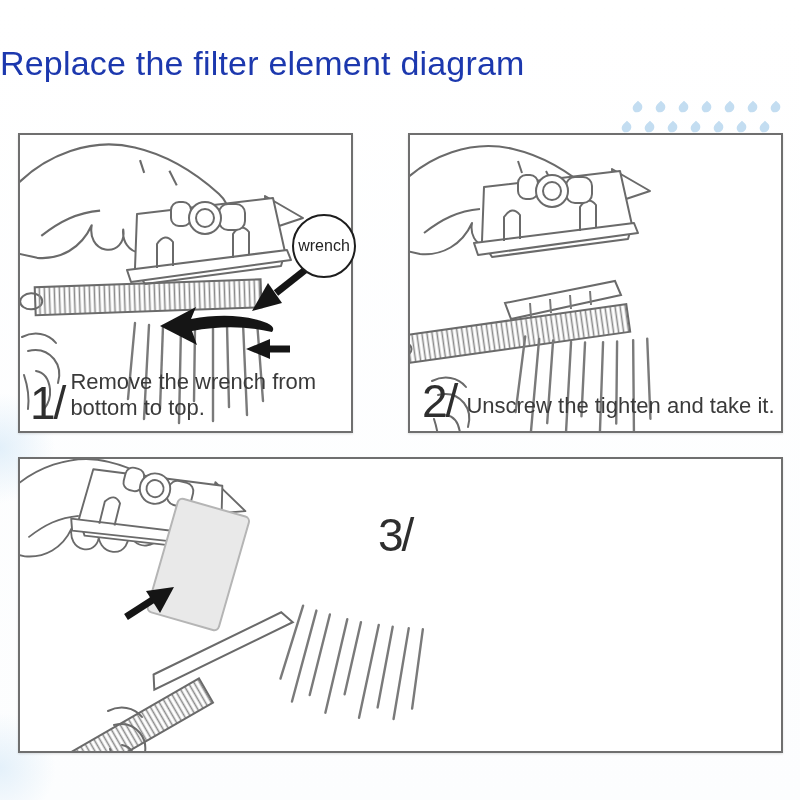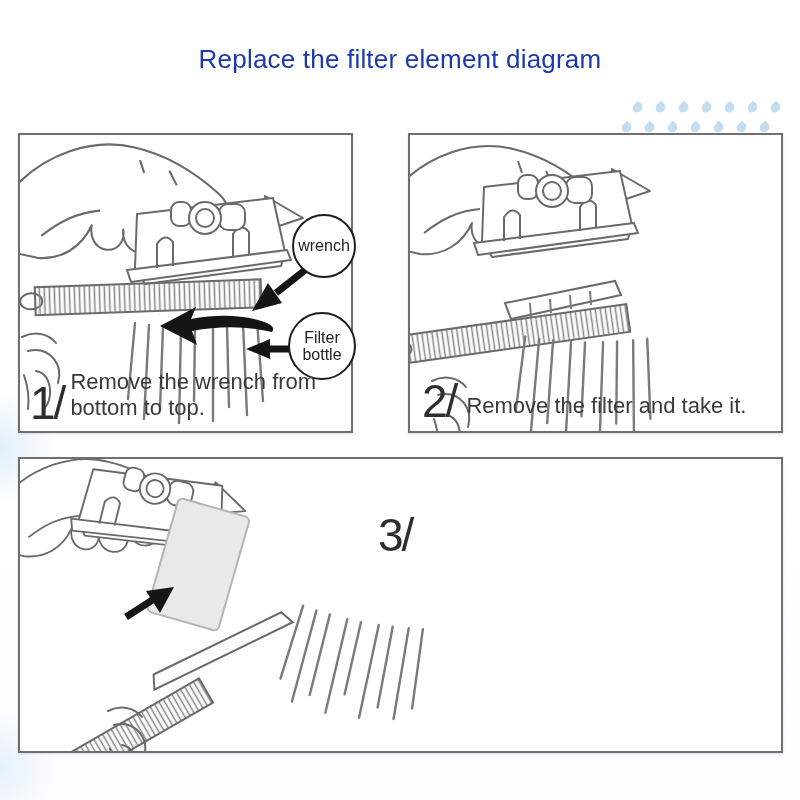--- a/index.html
+++ b/index.html
@@ -8,22 +8,21 @@
     font-family:"Liberation Sans", sans-serif;
     position:relative;
     background:
       radial-gradient(circle at 0% 56%, rgba(204,228,246,.55), rgba(204,228,246,0) 6%),
       radial-gradient(circle at 0% 96%, rgba(204,228,246,.5), rgba(204,228,246,0) 5%),
       linear-gradient(180deg,#ffffff 0%, #fcfdfe 100%);
     overflow:hidden;
   }
   .page-title {
     position:absolute; left:0; top:44px; width:800px;
-    text-align:center;
-    font-size:26px; font-weight:500; letter-spacing:.2px;
+    font-size:34px; font-weight:500; letter-spacing:.2px;
     color:var(--title-color,#1c38ae);
   }
   
   .drop-row { position:absolute; white-space:nowrap; height:14px; }
   .drop-row-1 { left:626px; top:98px; }
   .drop-row-2 { left:615px; top:118px; }
   .drop {
     display:inline-block; width:9px; height:9px; margin:0 7px;
     background:var(--drop-color,#c3ddf1);
     border-radius:0 50% 50% 50%;
@@ -133,40 +132,39 @@
     <g>
       <line x1="294" y1="128" x2="256" y2="158" stroke="#151515" stroke-width="7"></line>
       <polygon points="232,176 262,168 248,148" fill="#151515"></polygon>
     </g>
     <g>
       <line x1="270" y1="214" x2="248" y2="214" stroke="#151515" stroke-width="7"></line>
       <polygon points="226,214 250,204 250,224" fill="#151515"></polygon>
     </g>
   </svg>
   <div class="callout callout-wrench">wrench</div>
-  <div class="callout callout-filter-bottle">Filter bottle</div>
   <div class="caption">
     <span class="step-num">1/</span>
     <span class="step-text">Remove the wrench from bottom to top.</span>
   </div>
 </div>
 
 <div class="panel panel-2">
   <svg class="illu" width="371" height="296" viewBox="0 0 371 296">
     <use href="#hand" transform="translate(-12,2)"></use>
     <use href="#head" transform="translate(52,28)"></use>
     <polygon points="95,168 205,146 211,160 101,184" fill="#fff" stroke="#6a6a6a" stroke-width="2"></polygon>
     <path d="M120,168 l1,14 M140,164 l1,14 M160,160 l1,14 M180,156 l1,14" stroke="#7a7a7a" stroke-width="2" fill="none"></path>
     <use href="#band" transform="translate(12,198) rotate(-8 12 198)"></use>
     <use href="#streaks" transform="translate(108,205) rotate(2 108 205)"></use>
     <use href="#grip-hand" transform="translate(20,240)"></use>
   </svg>
   <div class="caption">
     <span class="step-num">2/</span>
-    <span class="step-text">Remove the filter and take it.</span>
+    <span class="step-text">Unscrew the tighten and take it.</span>
   </div>
 </div>
 
 <div class="panel panel-3">
   <svg class="illu" width="761" height="292" viewBox="0 0 761 292">
     <use href="#hand" transform="translate(-15,-8) scale(0.9)"></use>
     <use href="#head" transform="translate(40,14) rotate(14 135 60) scale(0.95)"></use>
     <g transform="rotate(16 176 110)">
       <rect x="140" y="46" width="74" height="118" rx="5" fill="#e9e9e9" stroke="#b5b5b5" stroke-width="2"></rect>
     </g>

